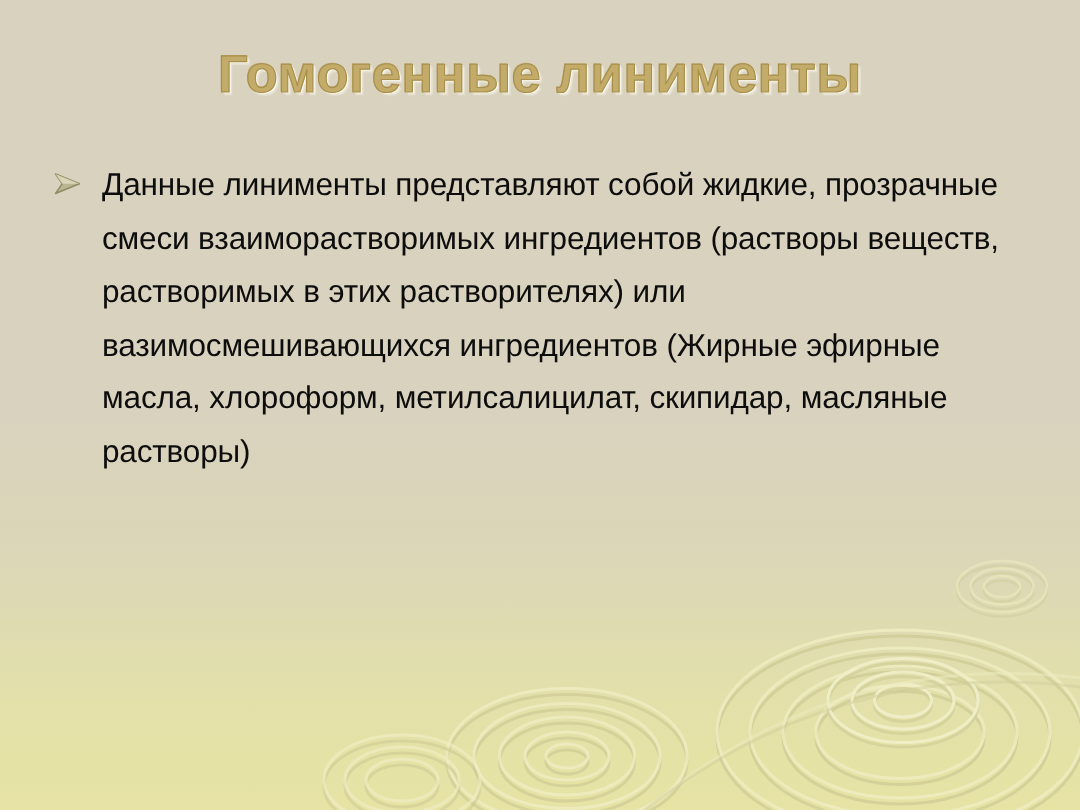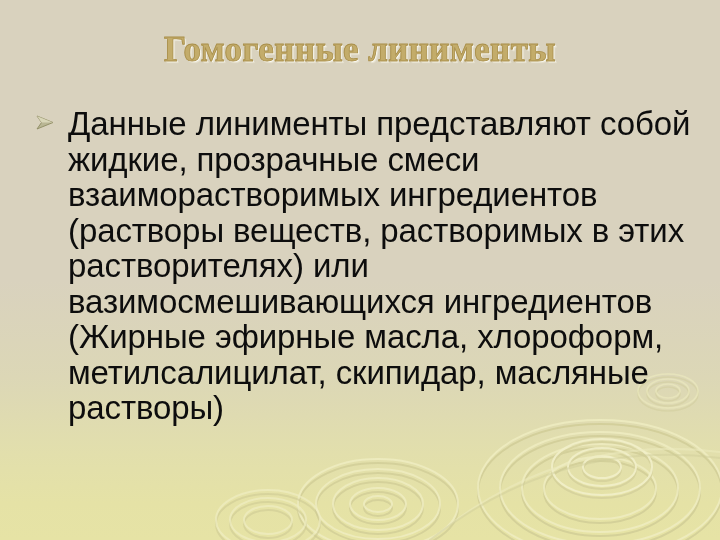--- a/index.html
+++ b/index.html
@@ -40,21 +40,21 @@
   
   #title-block {
     position: absolute;
     left: 0;
     top: 30px;
     width: 720px;
     text-align: center;
   }
   #title-text {
     display: inline-block;
-    font-family: Liberation Serif, serif;
+    font-family: Liberation Sans, sans-serif;
     font-weight: bold;
     font-size: 35px;
     letter-spacing: 0.4px;
     color: #c3ac6a;
     -webkit-text-stroke: 0.8px #a98f4a;
     text-shadow:
         1px 1px 0 rgba(255,255,250,0.85),
         2px 2px 1px rgba(255,255,245,0.45),
         -0.5px -0.5px 0 rgba(168,142,74,0.55);
     white-space: nowrap;
@@ -64,21 +64,21 @@
   #body-block {
     position: absolute;
     left: 34px;
     top: 106px;
     width: 660px;
   }
   .para {
     position: relative;
     padding-left: 34px;
     font-family: "Liberation Sans", sans-serif;
-    font-size: 33px;
+    font-size: 21px;
     line-height: 35.5px;
     color: #0d0d0d;
     letter-spacing: -0.1px;
   }
   .bullet-icon {
     position: absolute;
     left: 0px;
     top: 6px;
     width: 22px;
     height: 22px;

